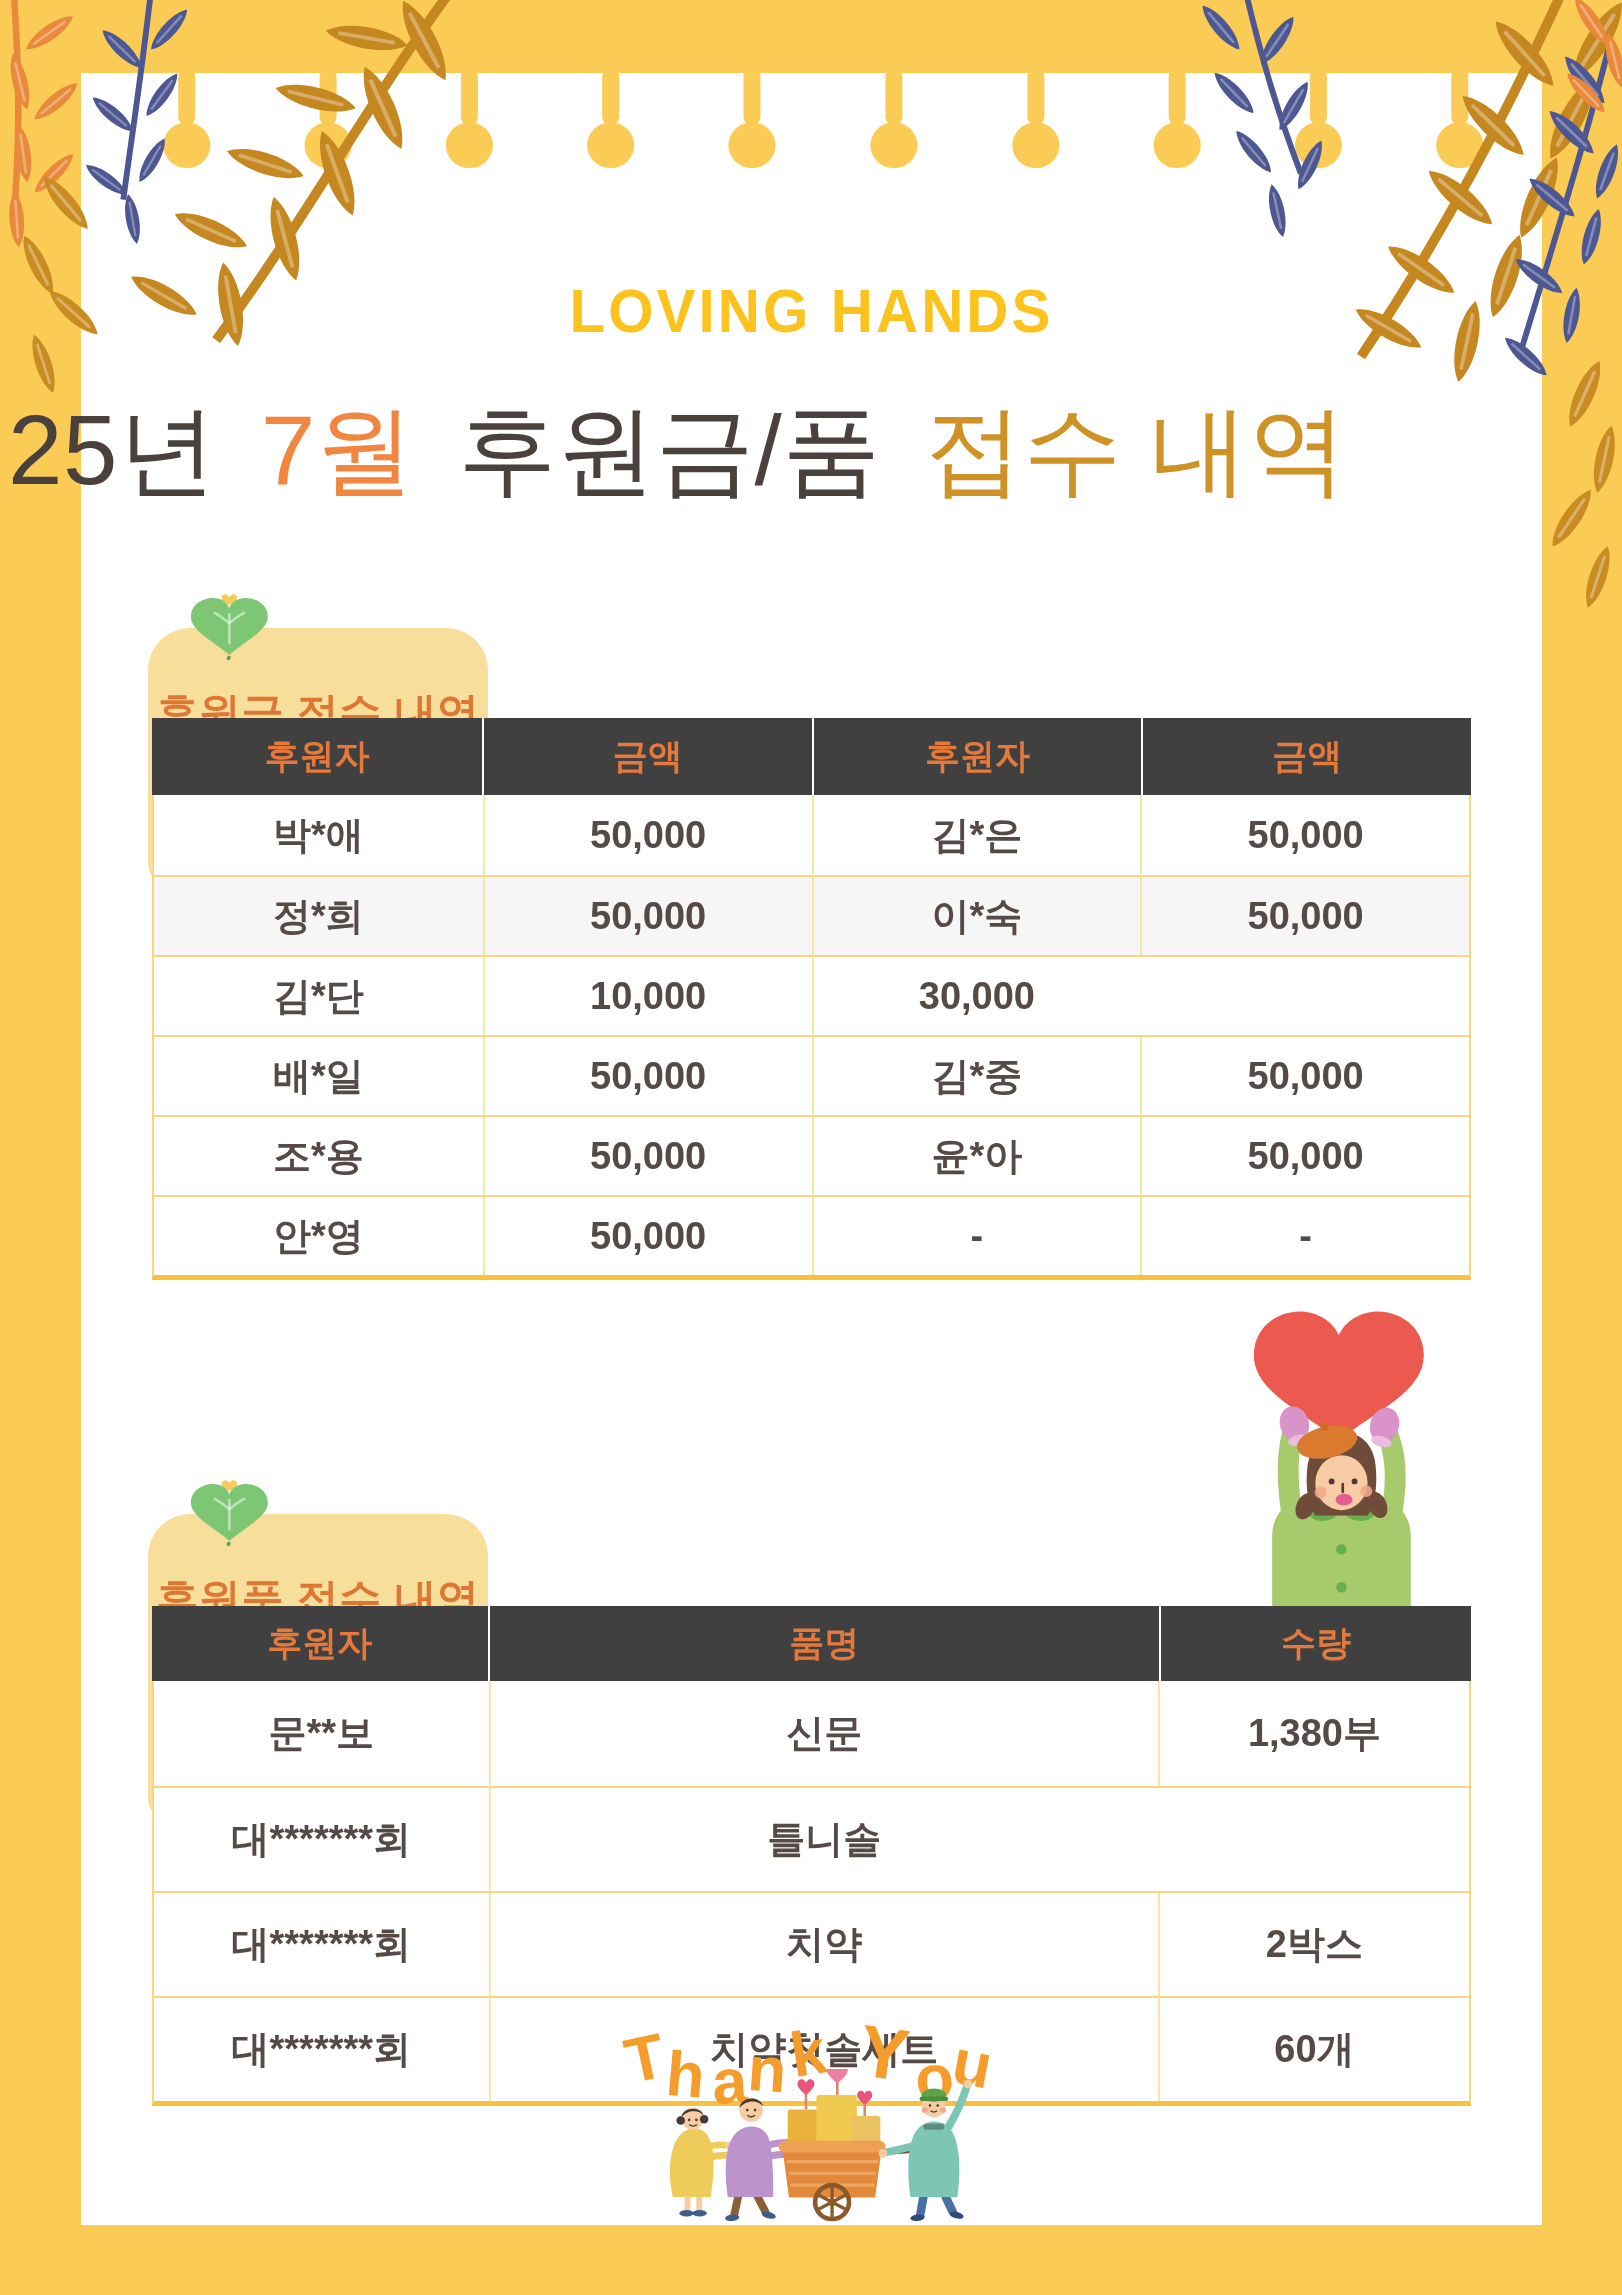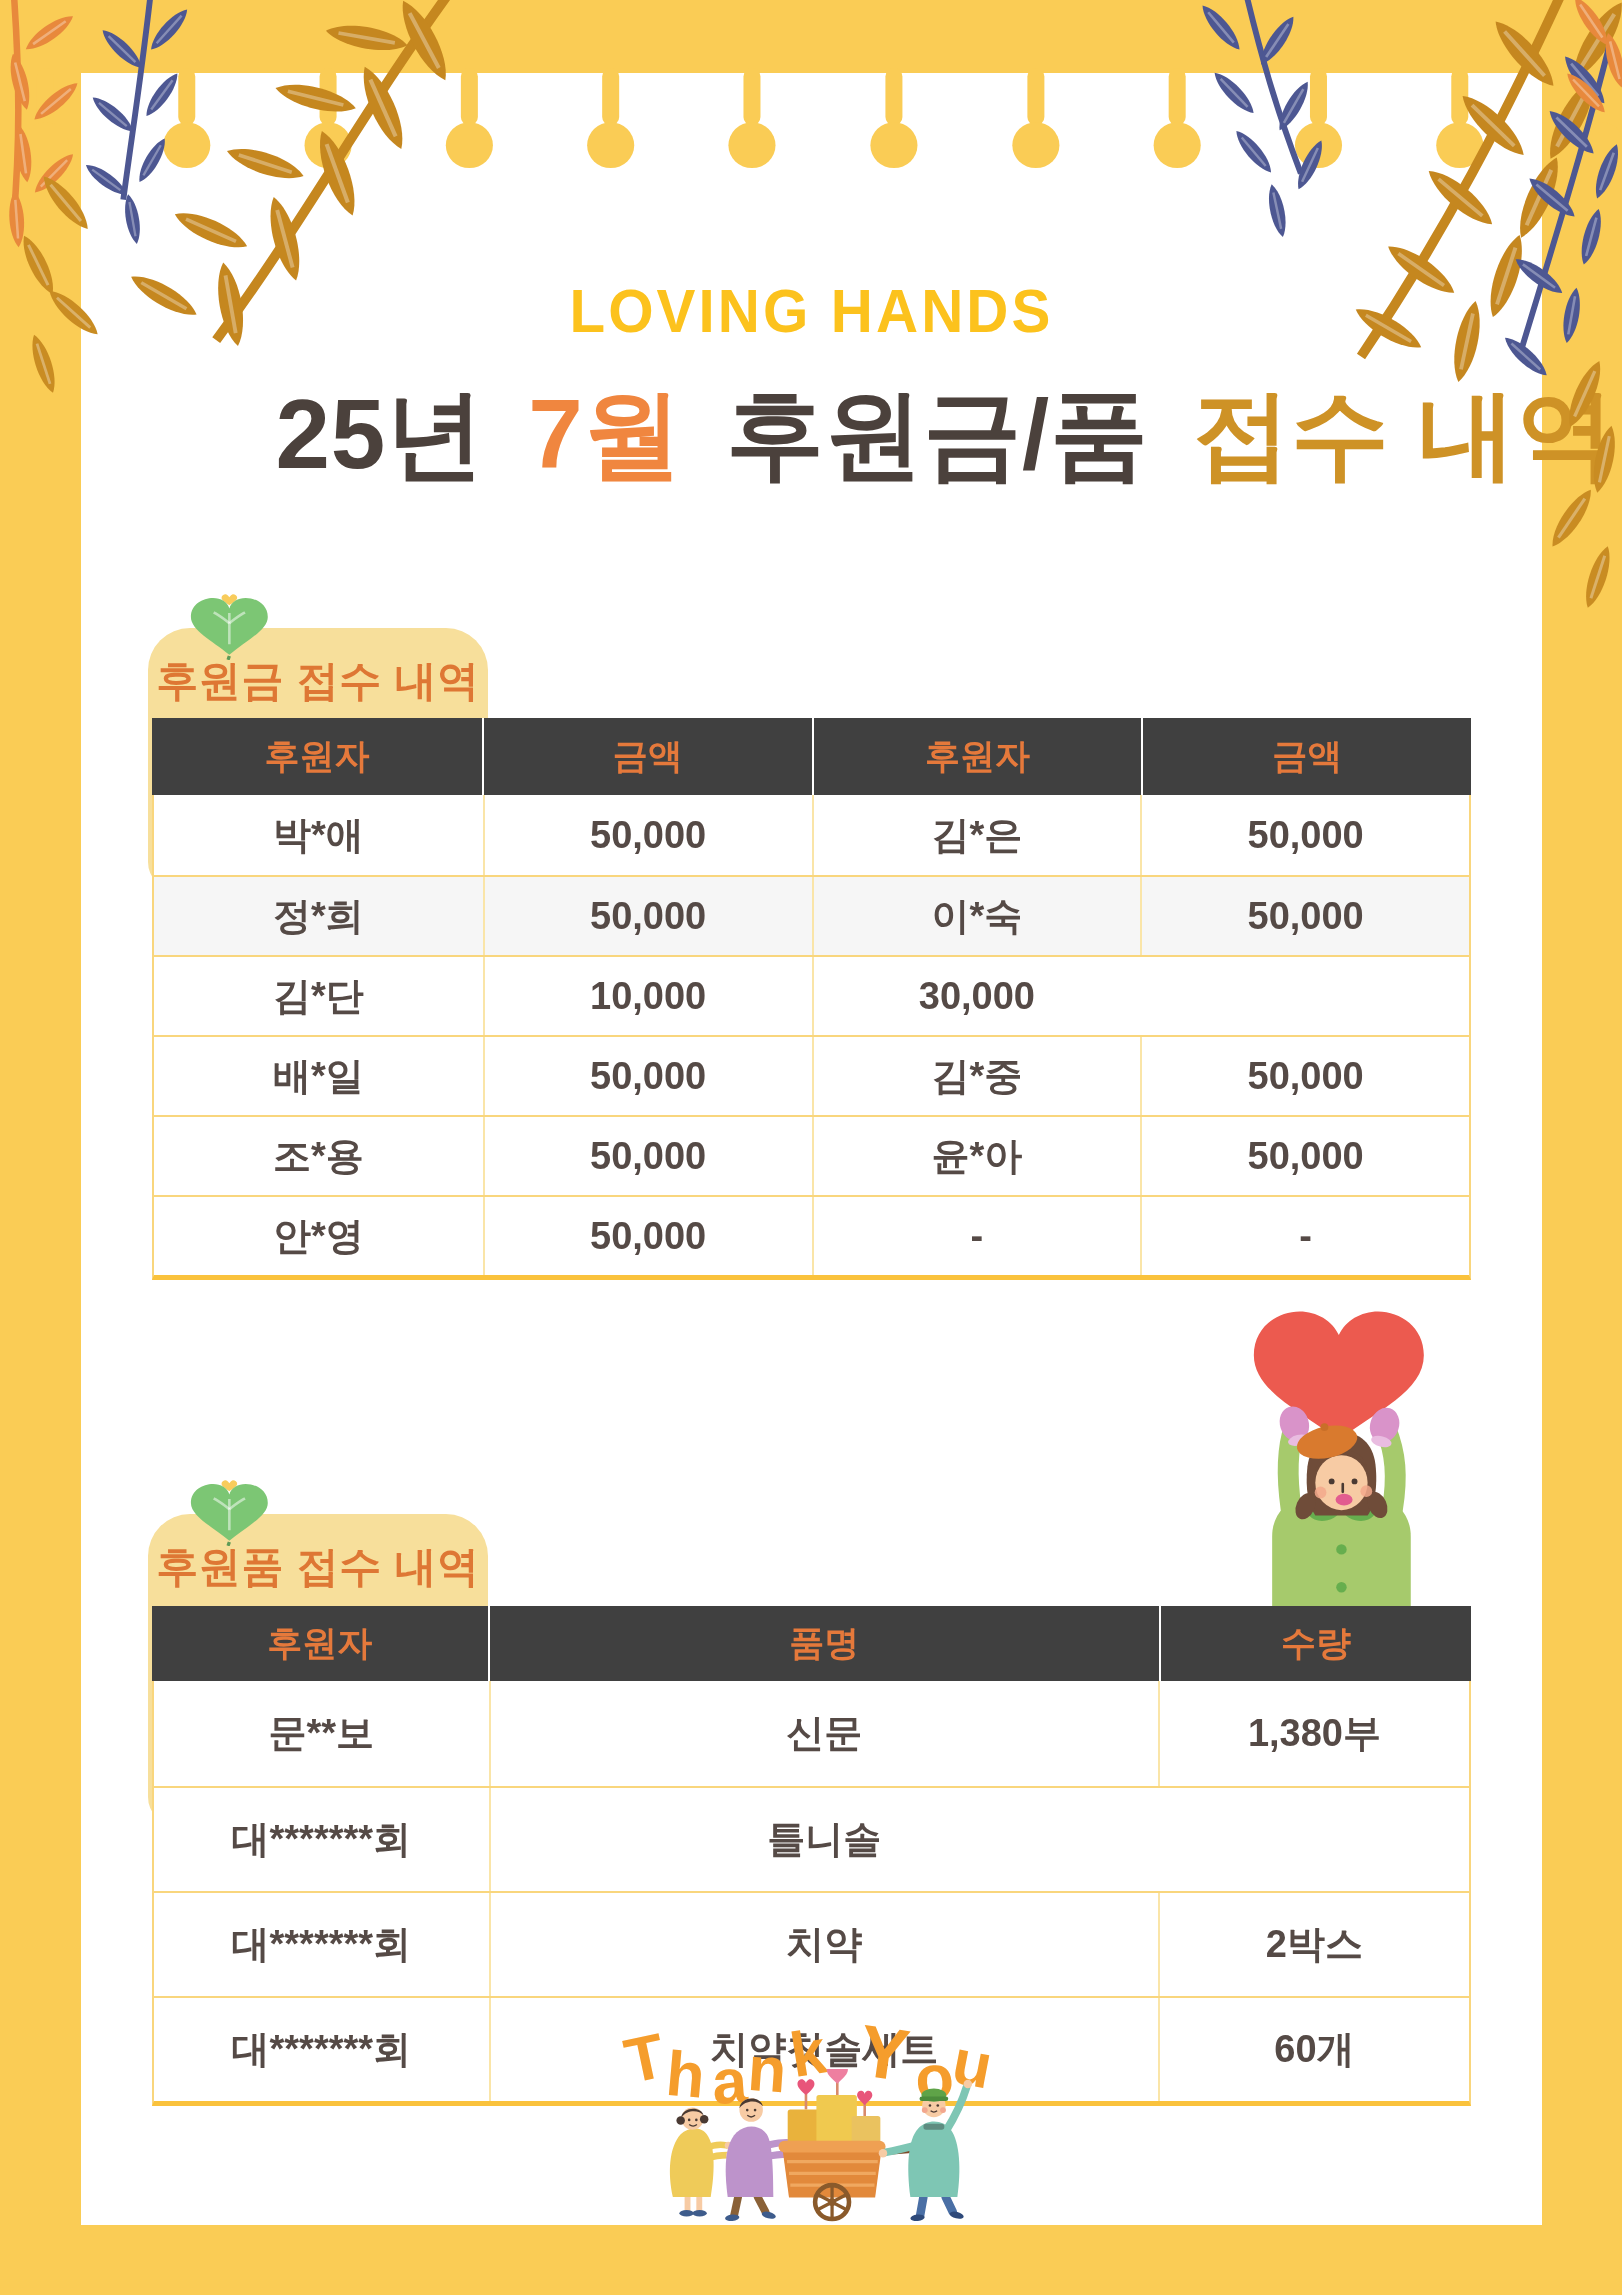--- a/index.html
+++ b/index.html
@@ -13,38 +13,38 @@
     background:#ffffff;z-index:0;
   }
   .top-deco{position:absolute;left:0;top:0;z-index:3;pointer-events:none;}
 
   .brand{
     position:absolute;top:275px;left:0;width:100%;text-align:center;z-index:2;
     font-size:62px;font-weight:800;letter-spacing:3.3px;color:#FCC21D;
     transform:scaleX(.94);
   }
   .main-title{
-    position:absolute;top:368px;left:0;width:100%;text-align:right;z-index:2;
-    font-size:98px;font-weight:700;letter-spacing:0.7px;line-height:1.35;
+    position:absolute;top:384px;left:0;width:100%;text-align:left;z-index:2;
+    font-size:98px;font-weight:400;letter-spacing:0.7px;line-height:1.35;
     white-space:nowrap;
   }
   .main-title span{margin:0 7.9px;}
   .t-dark{color:#4B413C}
   .t-orange{color:#F0863F}
   .t-gold{color:#CE9226}
 
   .tab{
     position:absolute;left:148px;width:340px;background:#F7DF9B;z-index:1;
     border-radius:42px 42px 0 29px;
   }
   .tab.tab1{top:628px;height:263px;}
   .tab.tab2{top:1514px;height:312px;}
   .tab-label{
     position:absolute;left:148px;width:340px;text-align:center;z-index:2;
-    font-size:42px;font-weight:800;color:#DE7734;letter-spacing:0.7px;
+    font-size:42px;font-weight:800;color:#DE7734;letter-spacing:0.7px;margin-top:32px;
   }
   .tab-label.lbl1{top:653px;}
   .tab-label.lbl2{top:1539px;}
   .sprout{position:absolute;z-index:4;}
   .sprout.s1{left:187px;top:592px;}
   .sprout.s2{left:187px;top:1478px;}
 
   .table{position:absolute;left:152px;width:1319px;z-index:2;box-sizing:border-box;}
   .table *{box-sizing:border-box;}
   .table.t1{top:718px;}

